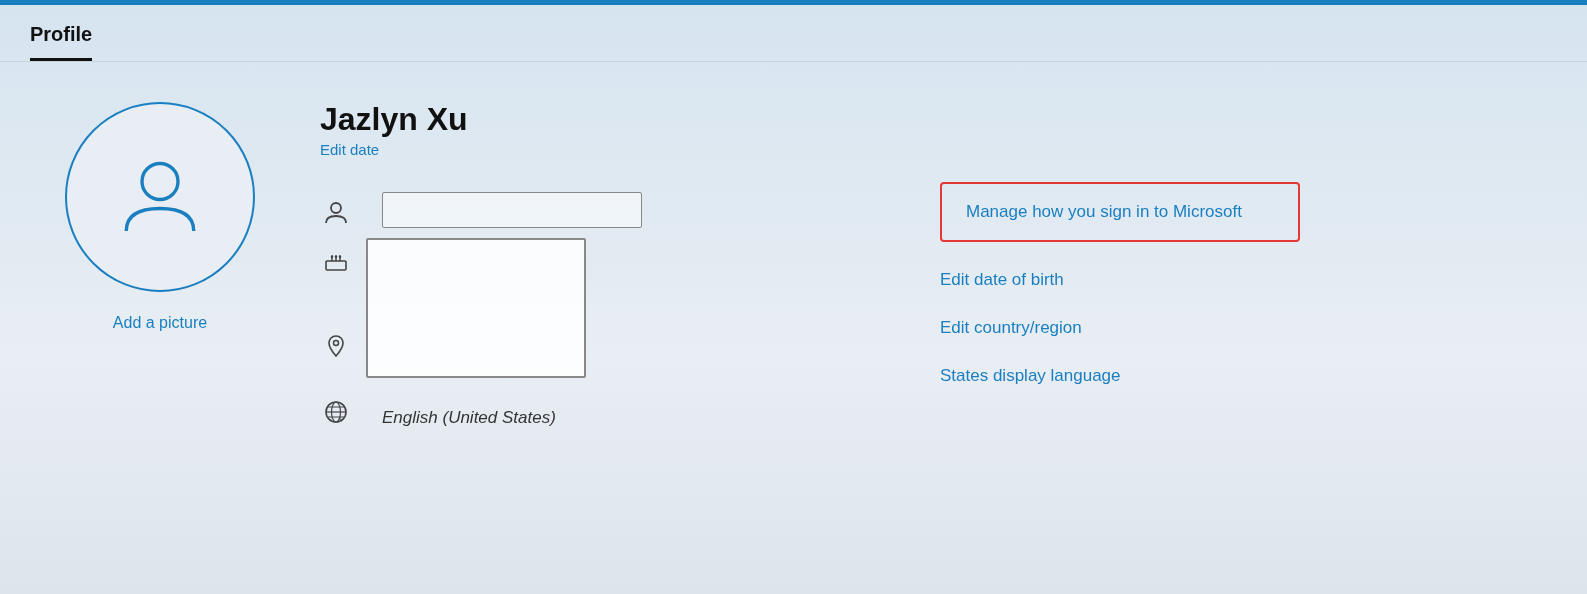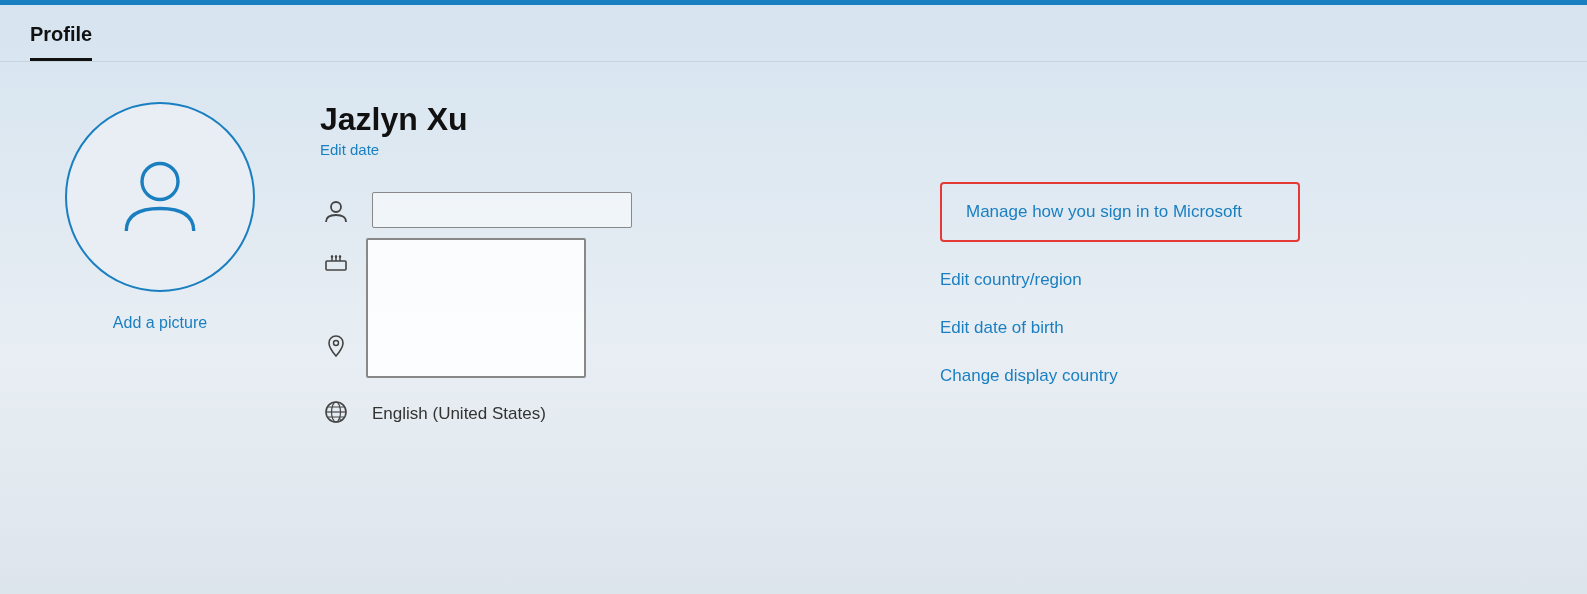--- a/index.html
+++ b/index.html
@@ -110,22 +110,23 @@
 
     .info-rows {
       display: flex;
       flex-direction: column;
       gap: 10px;
       margin-top: 10px;
     }
 
     .info-row {
       display: flex;
-      align-items: center;
-      gap: 20px;
+      align-items: flex-end;
+      gap: 30px;
+      font-style: italic;
     }
 
     .info-icon {
       width: 32px;
       height: 32px;
       display: flex;
       align-items: center;
       justify-content: center;
       flex-shrink: 0;
       margin-top: 2px;
@@ -271,18 +272,18 @@
           </svg>
         </div>
         <div class="info-language-text">English (United States)</div>
       </div>
 
     </div>
   </div>
 
   <div class="actions-section">
     <a class="action-link highlighted">Manage how you sign in to Microsoft</a>
+    <a class="action-link">Edit date of birth</a>
     <a class="action-link">Edit country/region</a>
-    <a class="action-link">Edit date of birth</a>
-    <a class="action-link">Change display country</a>
+    <a class="action-link">States display language</a>
   </div>
 
 </div>
 
 </body></html>

